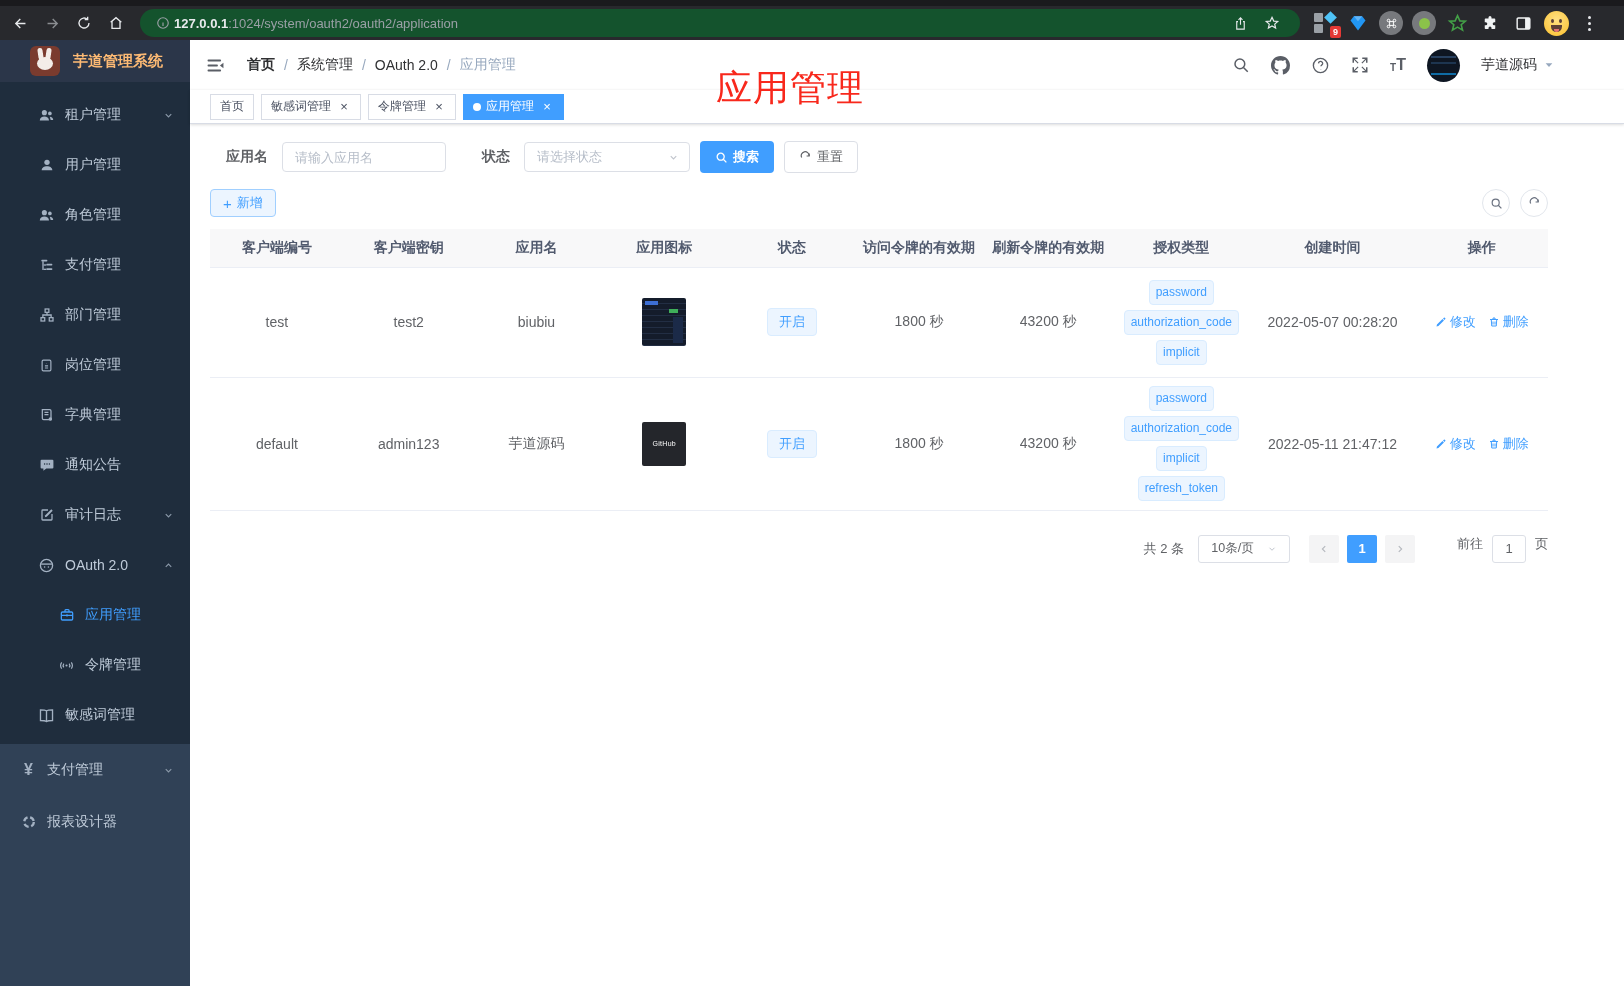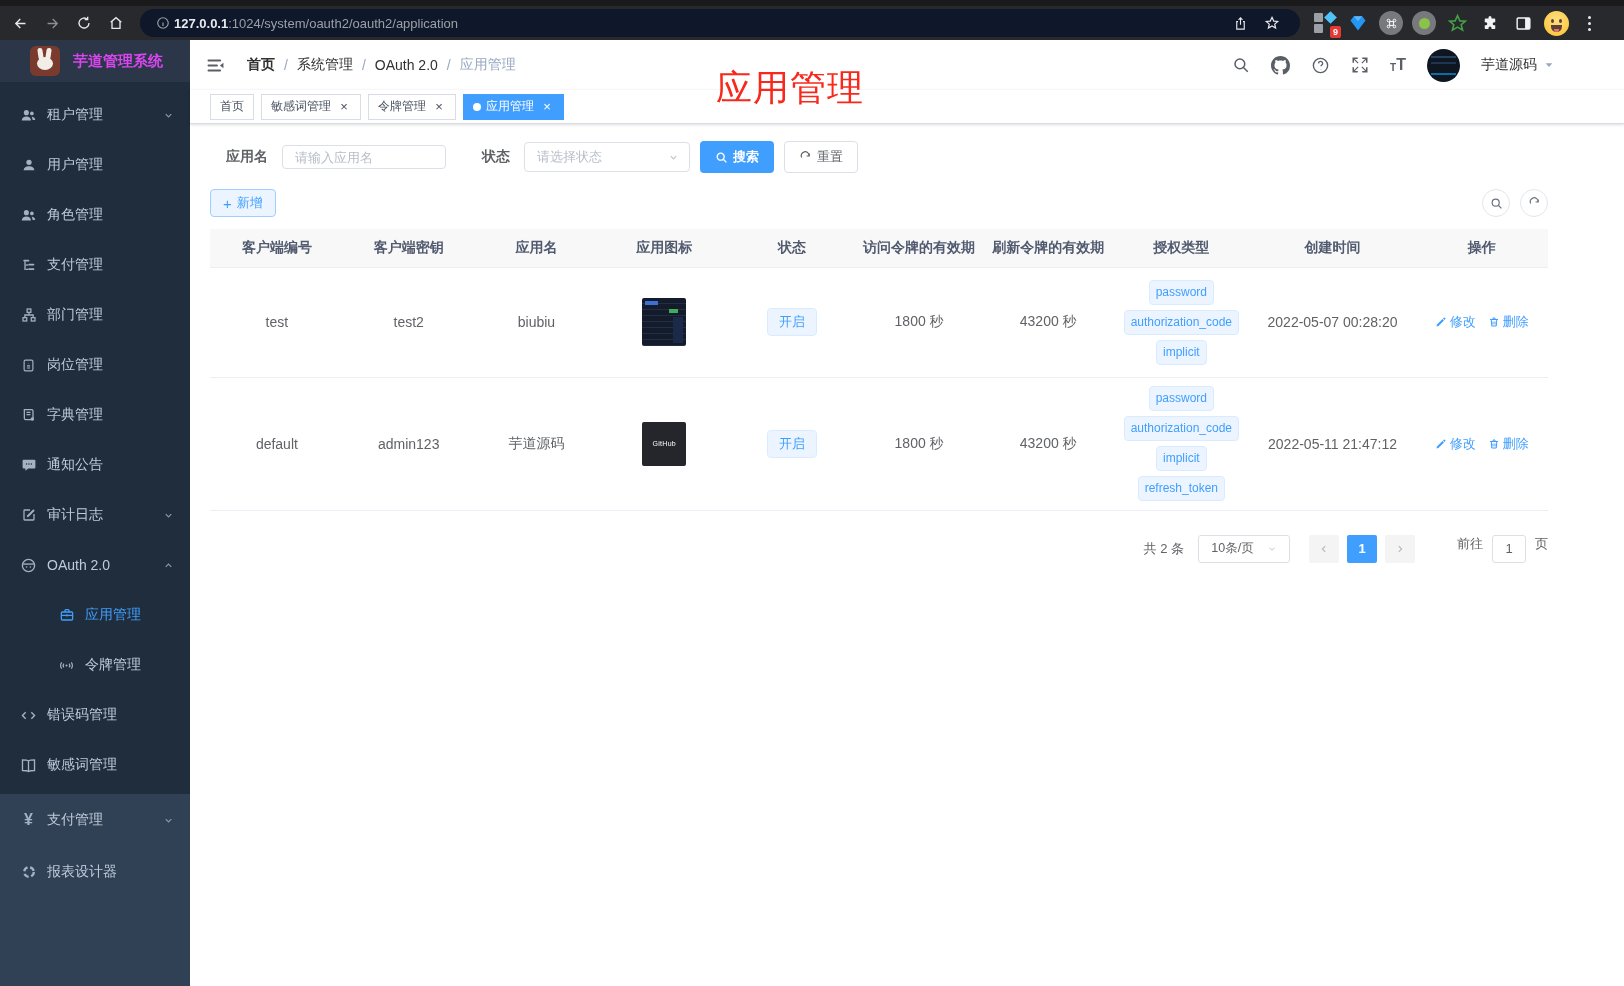--- a/index.html
+++ b/index.html
@@ -5,21 +5,21 @@
   * { box-sizing: border-box; }
   html,body { margin:0; padding:0; }
   body {
     width:1624px; height:986px; overflow:hidden; position:relative;
     background:#fff; font-family:"Liberation Sans","DejaVu Sans",sans-serif;
   }
   
   .browser { height:40px; background:#28292d; position:relative; display:flex; align-items:center; padding:6px 8px 0 4px; }
   .browser::before { content:""; position:absolute; top:0; left:0; right:0; height:6px; background:#1a1a1d; }
   .b-ic { width:32px; height:30px; display:flex; align-items:center; justify-content:center; flex:0 0 auto; border-radius:50%; }
-  .url-pill { height:28px; background:#0f172a; border-radius:14px; display:flex; align-items:center; padding:0 12px; width:1160px; margin-left:8px; font-size:13px; color:#9aa0a6;justify-content:center; }
+  .url-pill { height:28px; background:#14532d; border-radius:14px; display:flex; align-items:center; padding:0 12px; width:1160px; margin-left:8px; font-size:13px; color:#9aa0a6;justify-content:center; }
   .url-host { color:#e8eaed; font-weight:700; }
   .url-rest { color:#9aa0a6; }
   .pill-spacer { flex:1; }
   .ext-row { display:flex; align-items:center; gap:7px; margin-left:12px; }
   .ext { width:26px; height:26px; position:relative; display:flex; align-items:center; justify-content:center; flex:0 0 auto; }
   .ext-badge { position:absolute; right:-3px; bottom:-2px; background:#e53935; color:#fff; font-size:9px; font-weight:700; padding:1px 3px; border-radius:2px; line-height:10px; }
   .sq { position:absolute; width:9px; height:9px; background:#9aa0a6; border-radius:1px; }
   .diam { position:absolute; width:9px; height:9px; background:#4fc3f7; transform:rotate(45deg); top:3px; right:3px; }
   .circ-ext { width:24px; height:24px; border-radius:50%; background:#77797d; display:flex; align-items:center; justify-content:center; }
   .green-dot { width:11px; height:11px; border-radius:50%; background:#8bc34a; }
@@ -35,25 +35,25 @@
   .sidebar { position:absolute; top:40px; left:0; width:190px; height:946px; background:#304156; overflow:hidden; }
   .main { position:absolute; top:40px; left:190px; width:1434px; height:946px; background:#fff; }
 
   
   .logo-row { height:42px; display:flex; align-items:center; padding-left:30px; gap:13px; background:#2b3649; cursor:pointer; }
   .logo-img { width:30px; height:30px; border-radius:6px; background:#7a3b2e; position:relative; overflow:hidden; flex:0 0 auto; }
   .logo-img i { position:absolute; background:#f3ede8; }
   .logo-img .ear1 { width:5px; height:12px; border-radius:3px; left:8px; top:2px; transform:rotate(-8deg); }
   .logo-img .ear2 { width:5px; height:12px; border-radius:3px; left:16px; top:2px; transform:rotate(8deg); }
   .logo-img .face { width:16px; height:13px; border-radius:50%; left:7px; top:11px; }
-  .logo-title { color:#d946ef; font-size:15px; font-weight:700; }
+  .logo-title { color:#fdba74; font-size:15px; font-weight:700; }
   .submenu-block { background:#1f2d3d; padding:8px 0 4px; }
   .m-item { height:50px; display:flex; align-items:center; color:#bfcbd9; font-size:14px; position:relative; cursor:pointer; }
   .m-item.lvl0 { padding-left:20px; height:52px; }
-  .m-item.lvl1 { padding-left:20px; }
+  .m-item.lvl1 { padding-left:38px; }
   .m-item.lvl2 { padding-left:58px; }
   .mi { width:17px; height:17px; margin-right:10px; display:inline-flex; align-items:center; justify-content:center; color:#a3b1c2; flex:0 0 auto; font-size:16px; font-weight:700; }
   .m-item.active { color:#409eff; }
   .m-item.active .mi { color:#409eff; }
   .m-arrow { position:absolute; right:16px; color:#8a98a8; display:flex; }
 
   
   .navbar { height:50px; display:flex; align-items:center; padding:0 70px 0 16px; }
   .hamburger { display:flex; align-items:center; cursor:pointer; color:#5a5e66; }
   .breadcrumb { display:flex; align-items:center; gap:9px; font-size:14px; margin-left:22px; }
@@ -76,21 +76,21 @@
   .tab-item { height:26px; border:1px solid #d8dce5; background:#fff; padding:0 9px; font-size:12px; color:#495060; display:inline-flex; align-items:center; gap:5px; cursor:pointer; }
   .tab-item.active { background:#409eff; border-color:#409eff; color:#fff; }
   .tab-dot { width:8px; height:8px; border-radius:50%; background:#fff; }
   .tab-close { font-size:13px; width:14px; height:14px; line-height:13px; text-align:center; border-radius:50%; margin-left:1px; }
 
   
   .app-main { padding:17px 76px 0 20px; }
   .filter-row { display:flex; align-items:center; font-size:14px; color:#606266; }
   .f-label { font-weight:700; margin:0 14px 0 16px; }
   .f-label.second { margin-left:36px; }
-  .inp { width:164px; height:24px; border:1px solid #dcdfe6; border-radius:4px; padding:0 12px; font-size:13px; color:#606266; outline:none; }
+  .inp { width:164px; height:30px; border:1px solid #dcdfe6; border-radius:4px; padding:0 12px; font-size:13px; color:#606266; outline:none; }
   .inp::placeholder { color:#b6bdc8; }
   .sel { width:166px; height:30px; border:1px solid #dcdfe6; border-radius:4px; display:flex; align-items:center; padding:0 10px 0 12px; cursor:pointer; }
   .sel-ph { color:#b6bdc8; font-size:13px; flex:1; }
   .btn { height:32px; border-radius:4px; font-size:13px; display:inline-flex; align-items:center; gap:5px; cursor:pointer; border:1px solid transparent; padding:0 14px; }
   .btn-primary { background:#409eff; color:#fff; margin-left:10px;font-weight:bold; }
   .btn-plain { background:#fff; border-color:#dcdfe6; color:#606266; margin-left:10px; }
   .toolbar-row { margin-top:16px; display:flex; align-items:center; }
   .btn-add { height:28px; background:#ecf5ff; border:1px solid #a0cfff; color:#409eff; border-radius:4px; padding:0 12px; font-size:13px; display:inline-flex; align-items:center; gap:5px; cursor:pointer; }
   .plus { font-size:15px; line-height:1; }
   .toolbar-right { margin-left:auto; display:flex; gap:10px; }
@@ -381,28 +381,20 @@
         <span>应用管理</span>
       </div>
       <div class="m-item lvl2">
         <span class="mi">
             <svg width="17" viewBox="0 0 24 24" fill="none" stroke="currentColor" stroke-width="1.7">
               <path d="M5.2 7.5a8 8 0 000 9M18.8 7.5a8 8 0 010 9M8.2 9.3a4.6 4.6 0 000 5.4M15.8 9.3a4.6 4.6 0 010 5.4"></path>
               <circle cx="12" cy="12" r="1.5" fill="currentColor" stroke="none"></circle>
             </svg>
           </span>
         <span>令牌管理</span>
-      </div>
-      <div class="m-item lvl1">
-        <span class="mi">
-            <svg width="17" viewBox="0 0 24 24" fill="none" stroke="currentColor" stroke-width="2">
-              <path d="M8 7.5L3.5 12 8 16.5M16 7.5l4.5 4.5L16 16.5"></path>
-            </svg>
-          </span>
-        <span>错误码管理</span>
       </div>
       <div class="m-item lvl1">
         <span class="mi">
             <svg width="17" viewBox="0 0 24 24" fill="none" stroke="currentColor" stroke-width="1.9">
               <path d="M12 5.5C10.5 4.3 8.3 4 3.5 4v15c4.8 0 7 .4 8.5 1.6 1.5-1.2 3.7-1.6 8.5-1.6V4c-4.8 0-7 .3-8.5 1.5zM12 5.5v15"></path>
             </svg>
           </span>
         <span>敏感词管理</span>
       </div>
     </div>

